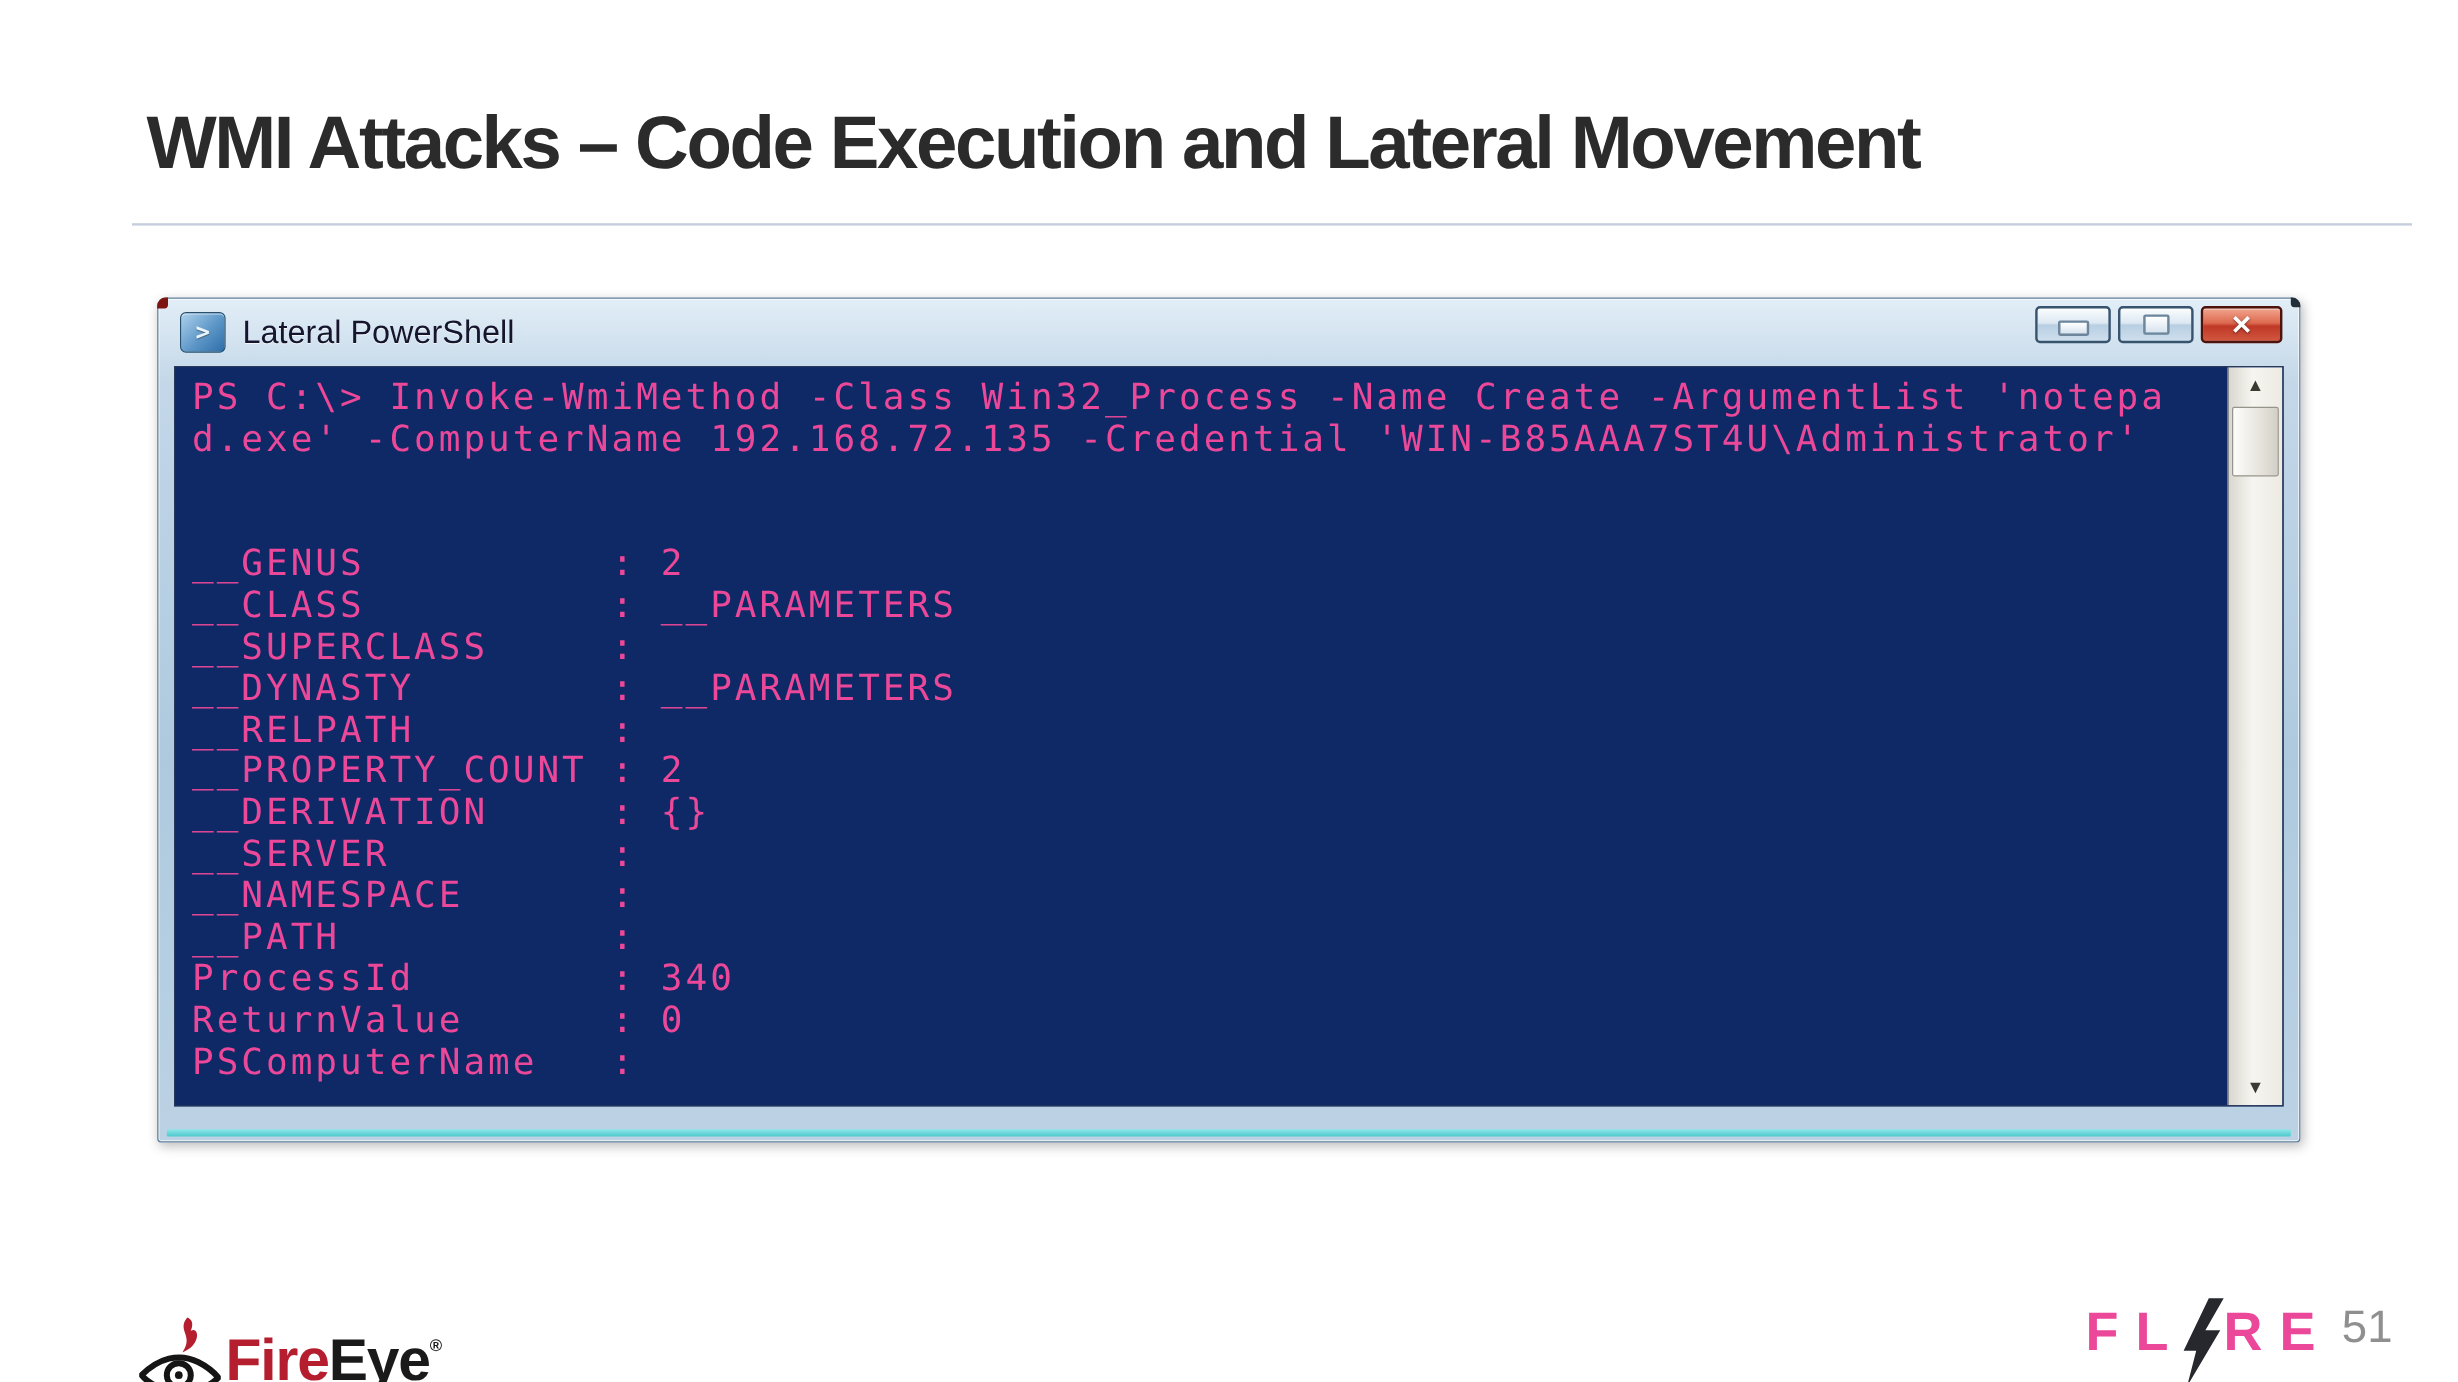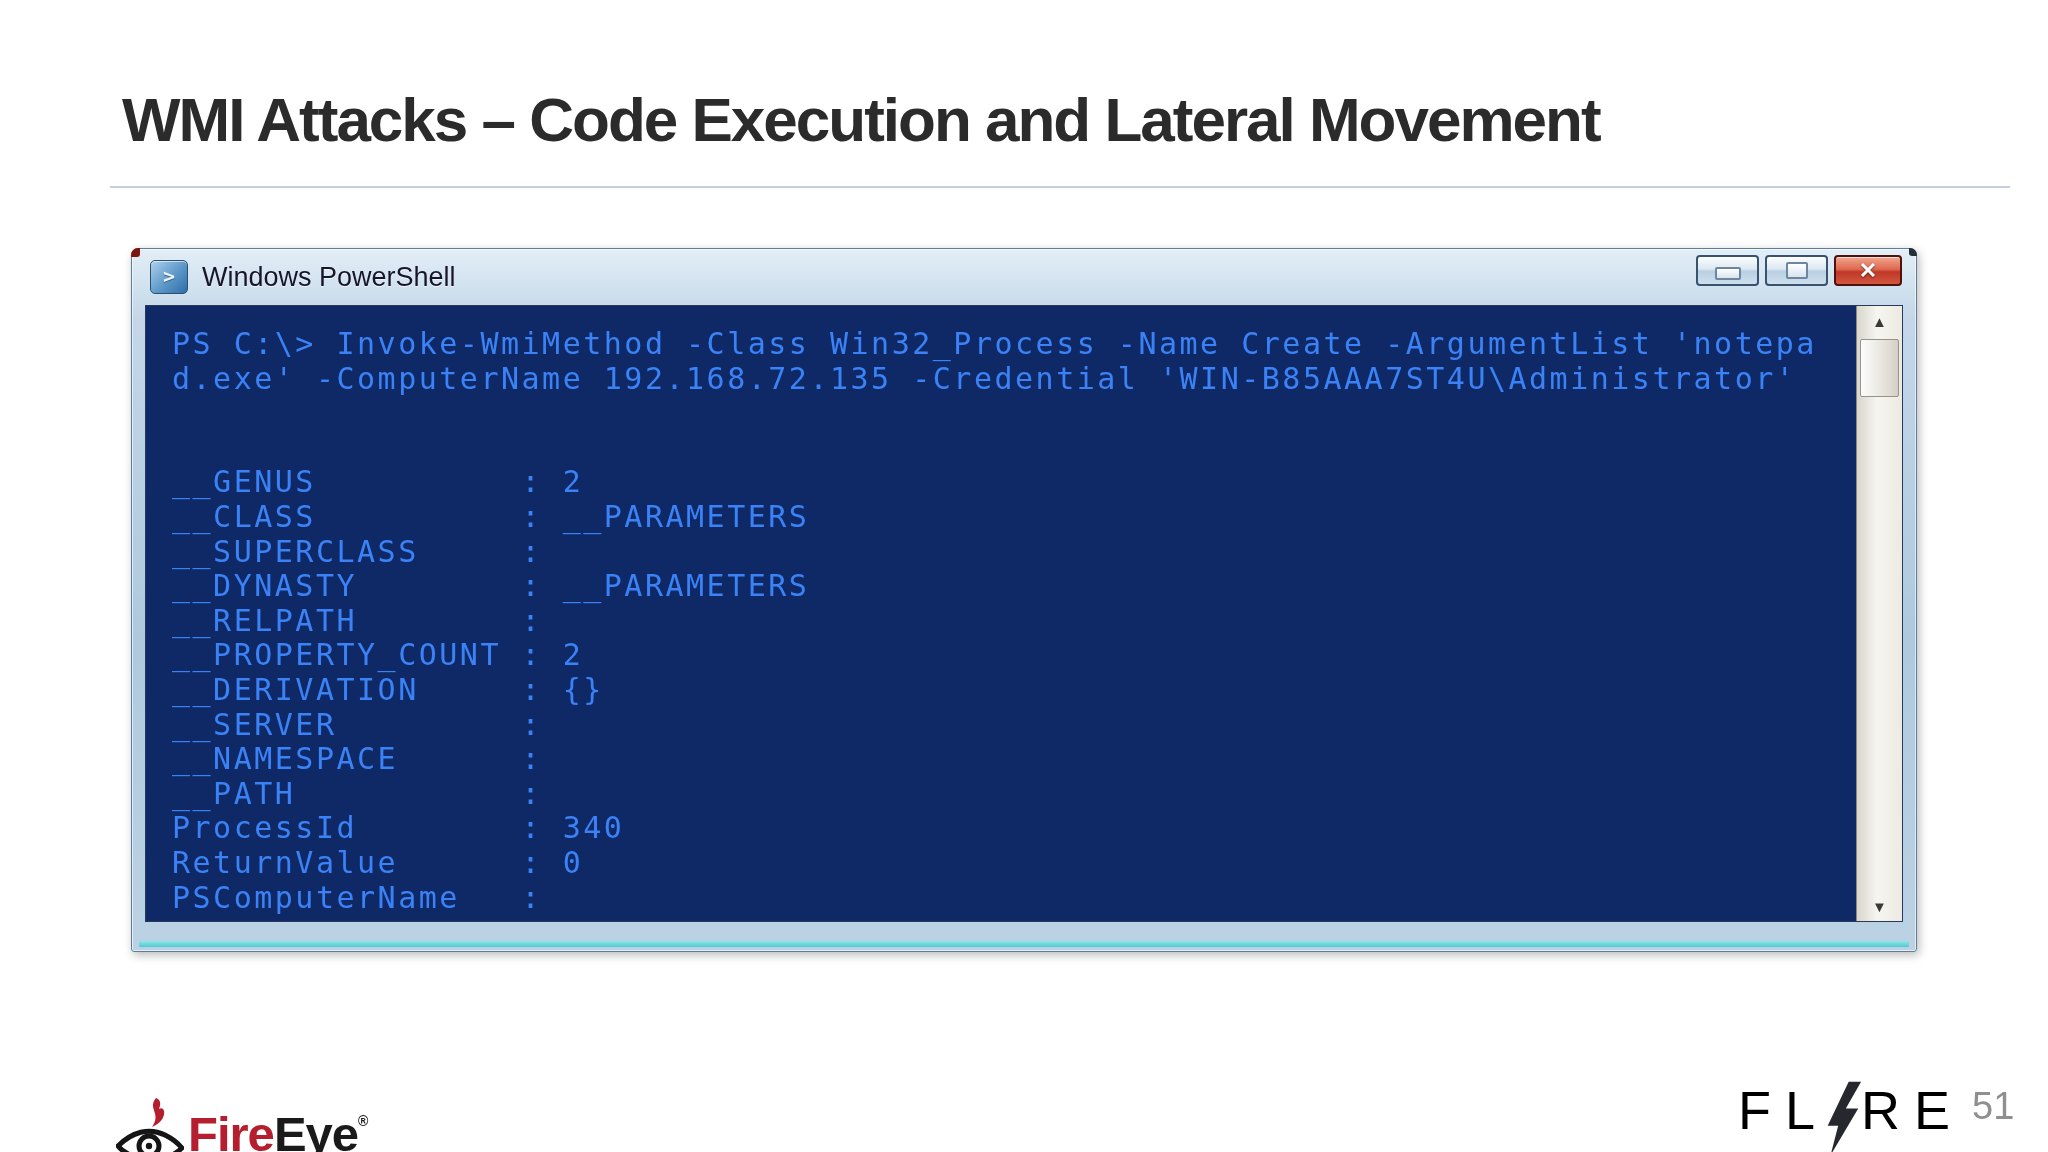--- a/index.html
+++ b/index.html
@@ -83,24 +83,24 @@
     background:linear-gradient(180deg,#ffffff,#d7e3ee);
   }
 
   
   .console{
     position:absolute;left:13px;right:13px;top:56px;bottom:29px;
     background:#0e2966;border:1px solid #29395b;box-sizing:border-box;
     overflow:hidden;
   }
   .console-pre{
-    margin:16px;padding:5px 0 0 10px;
+    margin:4px;padding:5px 0 0 10px;
     font-family:"DejaVu Sans Mono",monospace;
     font-size:30px;line-height:34.6px;letter-spacing:2.5px;
-    color:#3b82f6;white-space:pre;
+    color:#ec4899;white-space:pre;
   }
   .scrollbar{
     position:absolute;top:0;right:0;bottom:0;width:46px;
     background:linear-gradient(90deg,#d8d6cd 0%,#f6f5f0 45%,#eceae2 100%);
     border-left:1px solid #8d8b7f;box-sizing:border-box;
   }
   .sb-btn{
     position:absolute;left:0;right:0;height:30px;
     display:flex;align-items:center;justify-content:center;
     color:#3a3a33;font-size:15px;
@@ -131,42 +131,42 @@
   .fe-reg{font-size:14px;color:#1a1a1a;vertical-align:top;line-height:30px;}
   .copyright{
     position:absolute;left:368px;top:1088px;
     font-size:28px;color:#9a9a9a;white-space:pre;letter-spacing:.3px;
   }
   .flare-logo{
     position:absolute;left:1738px;top:1070px;height:80px;
     display:flex;align-items:center;
   }
   .flare-letters{
-    font-size:54px;font-weight:400;letter-spacing:14px;color:#000000;white-space:nowrap;
+    font-size:45px;font-weight:700;letter-spacing:14px;color:#ec4899;white-space:nowrap;
   }
   .flare-bolt{display:block;margin:0 -2px 0 -8px;transform:translateY(9px);}
   .page-number{
     font-size:38px;color:#8f8f8f;margin-left:8px;transform:translateY(-4px);
   }
 </style>
 </head>
 <body>
 
 <div class="slide">
 
   <h1 class="slide-title">WMI Attacks – Code Execution and Lateral Movement</h1>
   <div class="title-divider"></div>
 
   <div class="ps-window">
     <div class="corner-mark-left"></div>
     <div class="corner-mark-right"></div>
 
     <div class="titlebar">
       <span class="ps-icon">&gt;</span>
-      <span class="window-title">Windows PowerShell</span>
+      <span class="window-title">Lateral PowerShell</span>
       <div class="window-controls">
         <button class="win-btn btn-min">
           <span class="glyph-min"></span>
         </button>
         <button class="win-btn btn-max">
           <span class="glyph-max"></span>
         </button>
         <button class="win-btn btn-close">
           <span>✕</span>
         </button>

